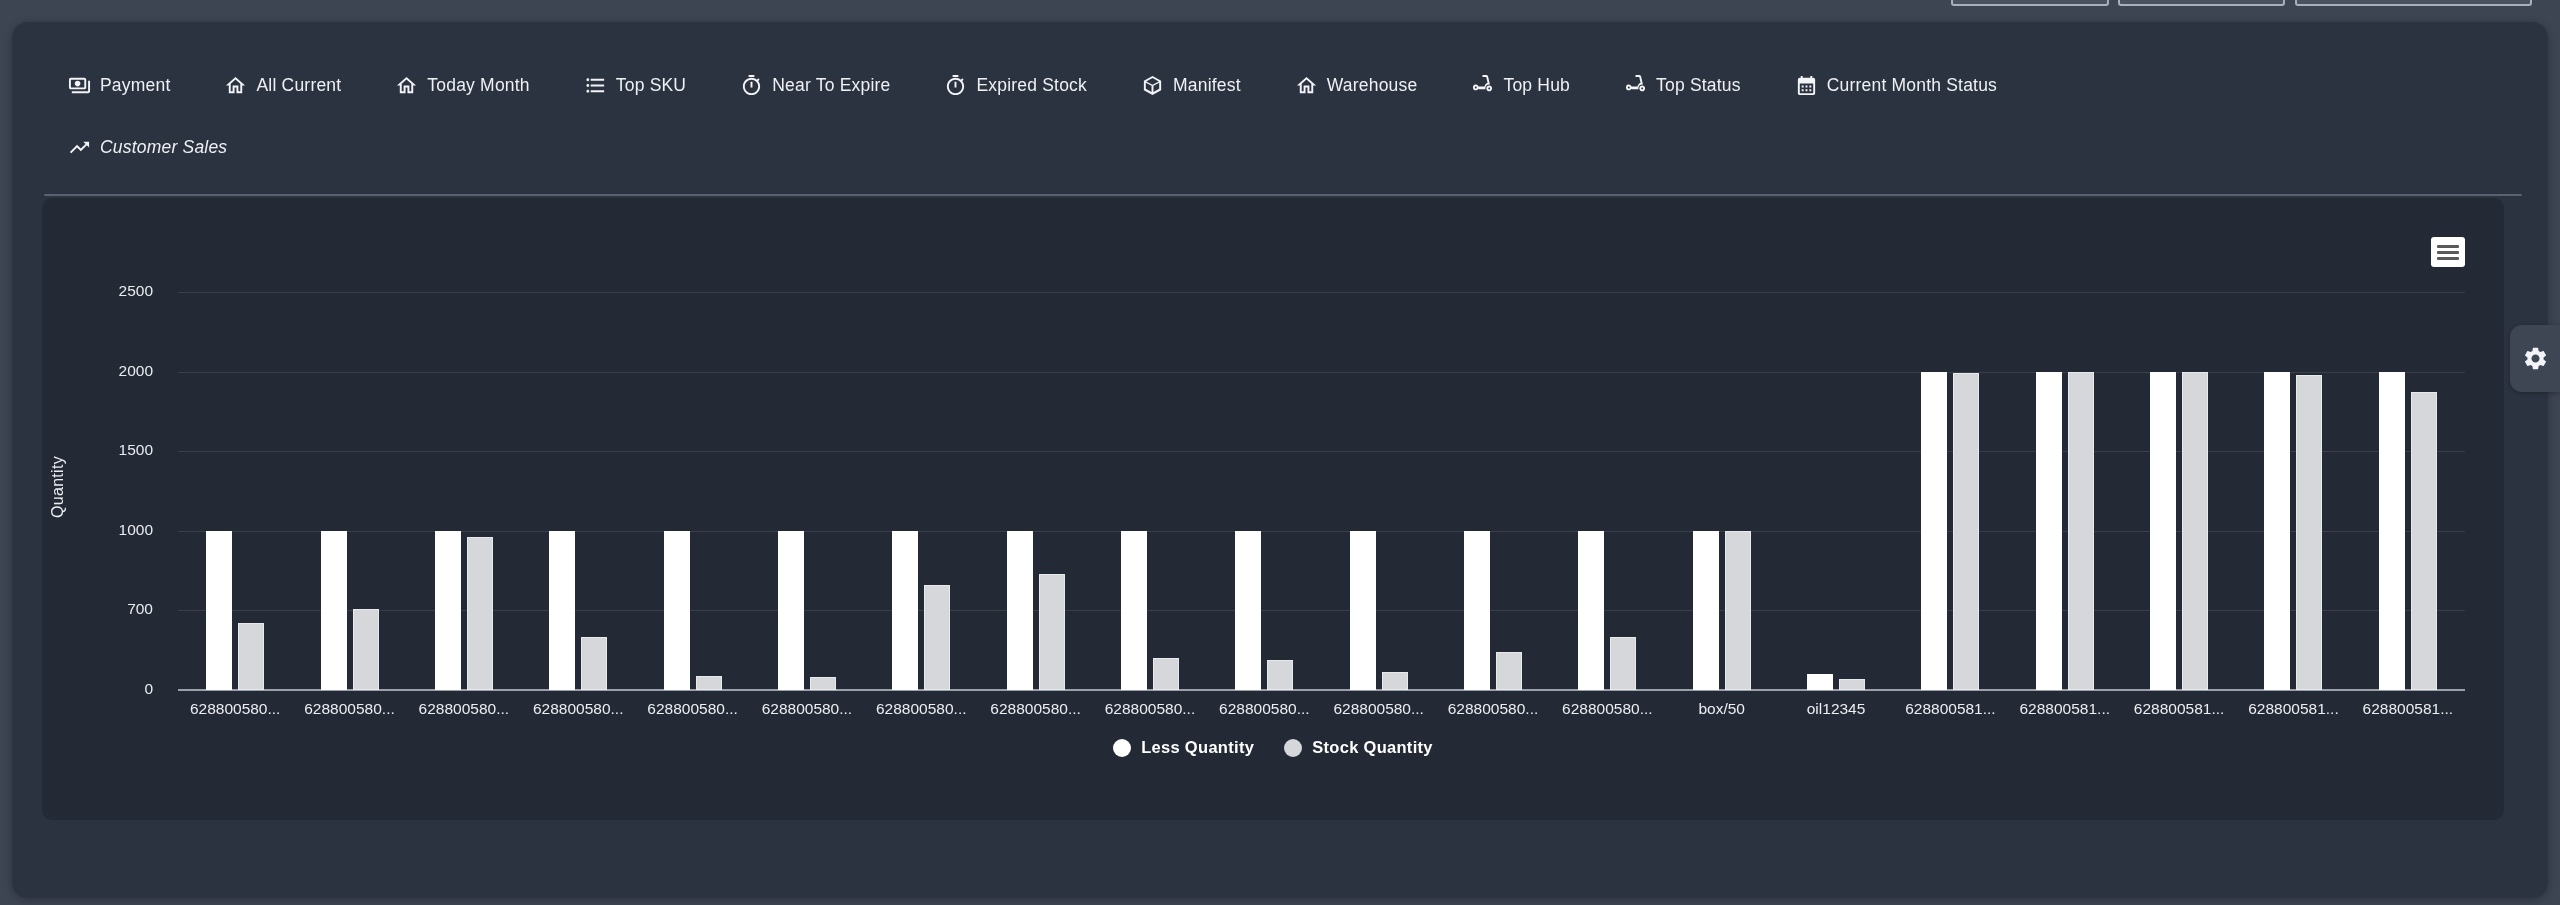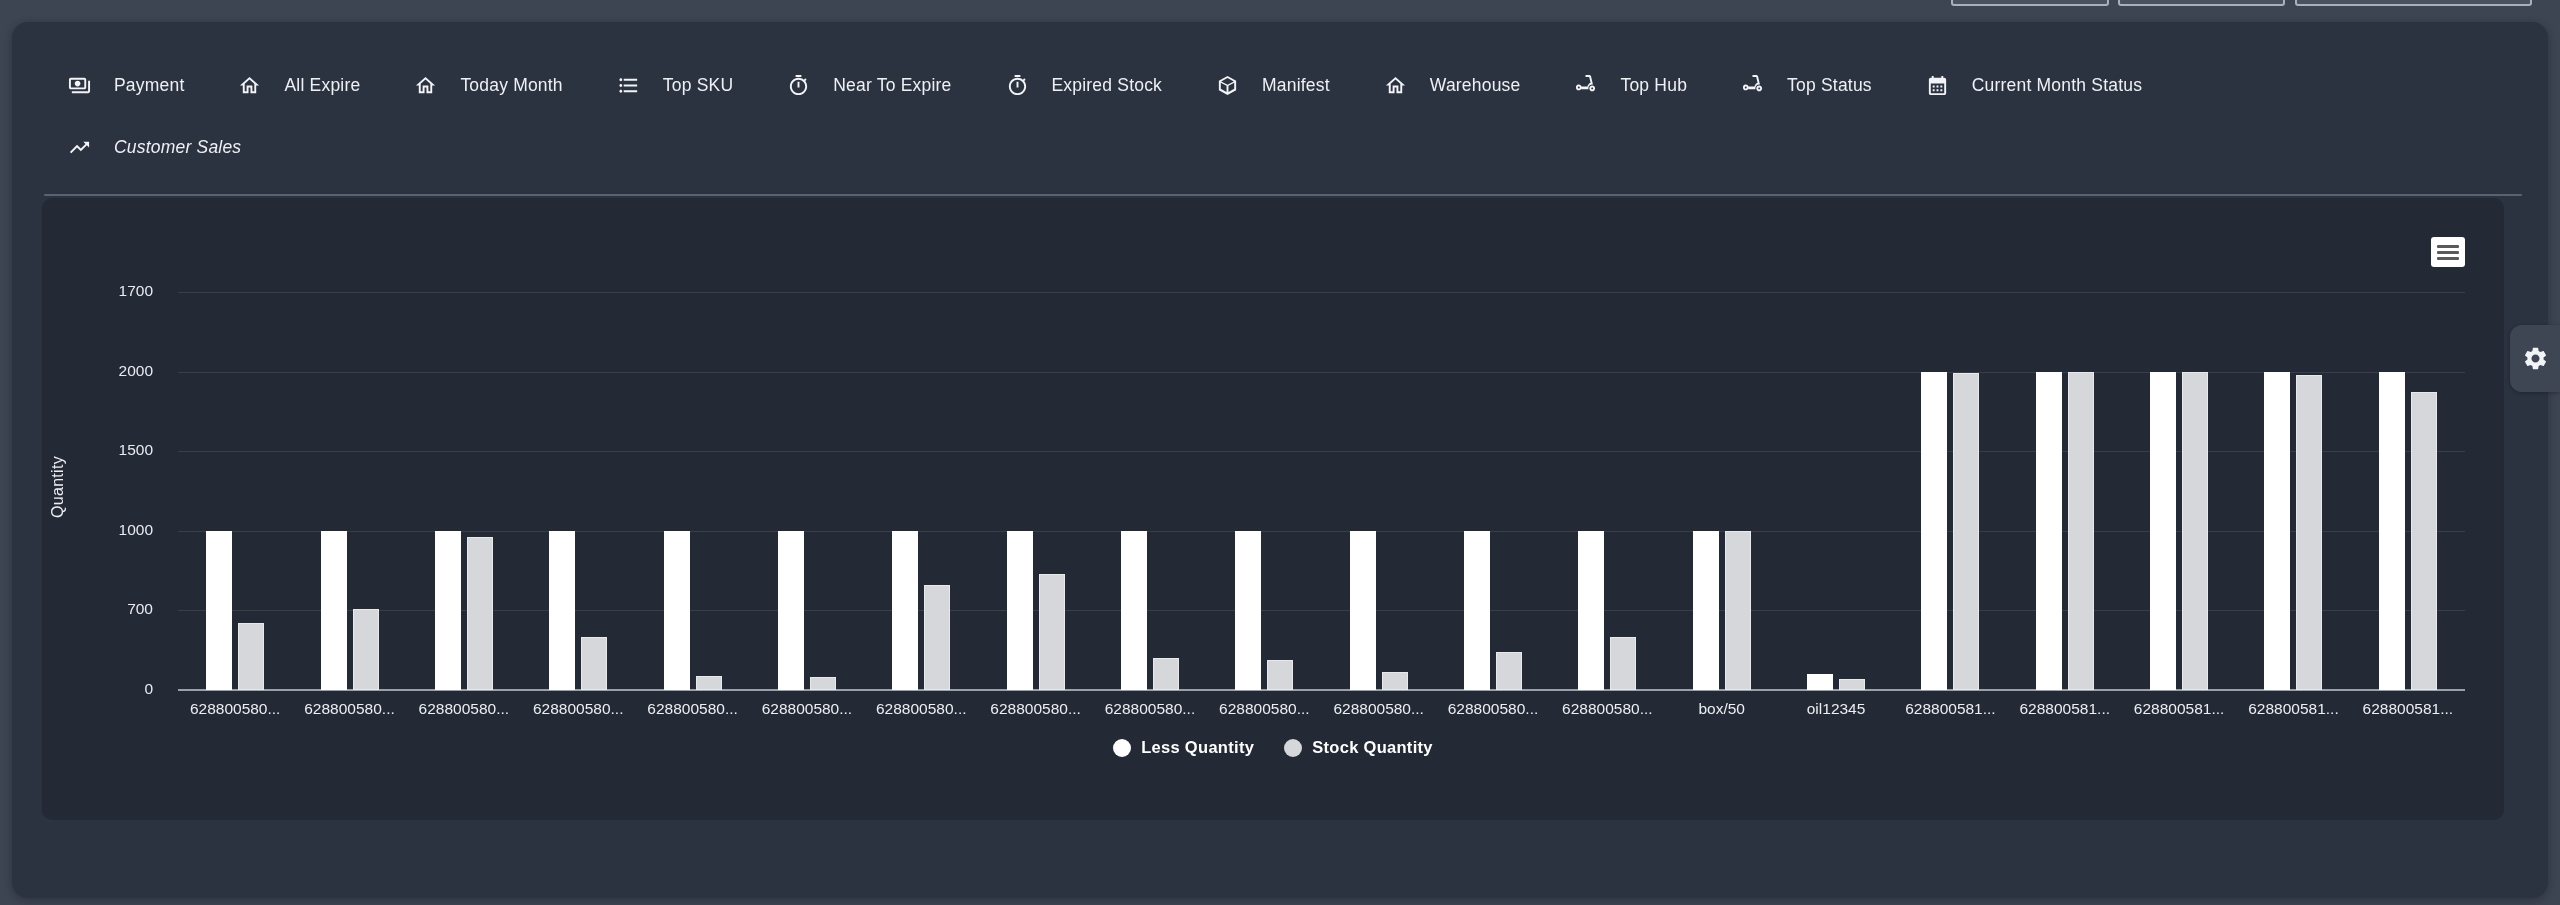--- a/index.html
+++ b/index.html
@@ -18,21 +18,21 @@
   
   .card {
     position:absolute; left:12px; top:22px; width:2536px; height:876px;
     background:#2c3340; border-radius:16px;
     box-shadow:0 2px 8px rgba(0,0,0,0.25);
   }
   .tabs-row { display:flex; align-items:center; flex-wrap:nowrap; }
   .tabs-row1 { padding:30px 20px 0 56px; gap:54px; height:96px; }
   .tabs-row2 { padding:6px 20px 0 56px; gap:54px; height:52px;font-style:italic; }
   .tab {
-    display:flex; align-items:center; gap:23px;
+    display:flex; align-items:center; gap:9px;
     font-size:17.5px; font-weight:500; color:#eef0f3;
     white-space:nowrap; cursor:pointer; letter-spacing:.2px;
   }
   .tab .ticon { width:23px; height:23px; flex:0 0 auto; display:block; }
   .tab .ticon svg { width:100%; height:100%; fill:#f2f4f7; }
   .tab.active {
     background:#3b4250; border:1px solid #4d5565; border-radius:9px;
     padding:19px 28px; margin:-20px -29px;
   }
   .divider {
@@ -97,21 +97,21 @@
       <div class="tab">
         <span class="ticon"><svg viewBox="0 0 24 24">
             <path d="M19 14V6c0-1.1-.9-2-2-2H3c-1.1 0-2 .9-2 2v8c0 1.1.9 2 2 2h14c1.1 0 2-.9 2-2zm-2 0H3V6h14v8zm-7-7c-1.66 0-3 1.34-3 3s1.34 3 3 3 3-1.34 3-3-1.34-3-3-3zm13 0v11c0 1.1-.9 2-2 2H4v-2h17V7h2z"></path>
           </svg></span>
         <span>Payment</span>
       </div>
       <div class="tab">
         <span class="ticon"><svg viewBox="0 0 24 24">
             <path d="M12 5.69l5 4.5V18h-2v-6H9v6H7v-7.81l5-4.5M12 3L2 12h3v8h6v-6h2v6h6v-8h3L12 3z"></path>
           </svg></span>
-        <span>All Expire</span>
+        <span>All Current</span>
       </div>
       <div class="tab">
         <span class="ticon"><svg viewBox="0 0 24 24">
             <path d="M12 5.69l5 4.5V18h-2v-6H9v6H7v-7.81l5-4.5M12 3L2 12h3v8h6v-6h2v6h6v-8h3L12 3z"></path>
           </svg></span>
         <span>Today Month</span>
       </div>
       <div class="tab">
         <span class="ticon"><svg viewBox="0 0 24 24">
             <path d="M4 10.5c-.83 0-1.5.67-1.5 1.5s.67 1.5 1.5 1.5 1.5-.67 1.5-1.5-.67-1.5-1.5-1.5zm0-6c-.83 0-1.5.67-1.5 1.5S3.17 7.5 4 7.5 5.5 6.83 5.5 6 4.83 4.5 4 4.5zm0 12c-.83 0-1.5.68-1.5 1.5s.68 1.5 1.5 1.5 1.5-.68 1.5-1.5-.67-1.5-1.5-1.5zM7 19h14v-2H7v2zm0-6h14v-2H7v2zm0-8v2h14V5H7z"></path>
@@ -183,21 +183,21 @@
         <div class="ylabel" style="left: 31px; top: 482px;">0</div>
         <div class="gridline" style="left: 136px; width: 2287px; top: 412.4px;"></div>
         <div class="ylabel" style="left: 31px; top: 402.4px;">700</div>
         <div class="gridline" style="left: 136px; width: 2287px; top: 332.8px;"></div>
         <div class="ylabel" style="left: 31px; top: 322.8px;">1000</div>
         <div class="gridline" style="left: 136px; width: 2287px; top: 253.2px;"></div>
         <div class="ylabel" style="left: 31px; top: 243.2px;">1500</div>
         <div class="gridline" style="left: 136px; width: 2287px; top: 173.6px;"></div>
         <div class="ylabel" style="left: 31px; top: 163.6px;">2000</div>
         <div class="gridline" style="left: 136px; width: 2287px; top: 94px;"></div>
-        <div class="ylabel" style="left: 31px; top: 84px;">1700</div>
+        <div class="ylabel" style="left: 31px; top: 84px;">2500</div>
         <div class="bar" style="left: 164.175px; top: 332.8px; width: 26px; height: 159.2px; background: rgb(255, 255, 255);"></div>
         <div class="bar" style="left: 196.175px; top: 425.136px; width: 26px; height: 66.864px; background: rgb(213, 215, 218); border: 1px solid rgba(255, 255, 255, 0.45);"></div>
         <div class="xlabel" style="left: 136px; width: 114.35px; top: 502px;">628800580...</div>
         <div class="bar" style="left: 278.525px; top: 332.8px; width: 26px; height: 159.2px; background: rgb(255, 255, 255);"></div>
         <div class="bar" style="left: 310.525px; top: 410.808px; width: 26px; height: 81.192px; background: rgb(213, 215, 218); border: 1px solid rgba(255, 255, 255, 0.45);"></div>
         <div class="xlabel" style="left: 250.35px; width: 114.35px; top: 502px;">628800580...</div>
         <div class="bar" style="left: 392.875px; top: 332.8px; width: 26px; height: 159.2px; background: rgb(255, 255, 255);"></div>
         <div class="bar" style="left: 424.875px; top: 339.168px; width: 26px; height: 152.832px; background: rgb(213, 215, 218); border: 1px solid rgba(255, 255, 255, 0.45);"></div>
         <div class="xlabel" style="left: 364.7px; width: 114.35px; top: 502px;">628800580...</div>
         <div class="bar" style="left: 507.225px; top: 332.8px; width: 26px; height: 159.2px; background: rgb(255, 255, 255);"></div>

